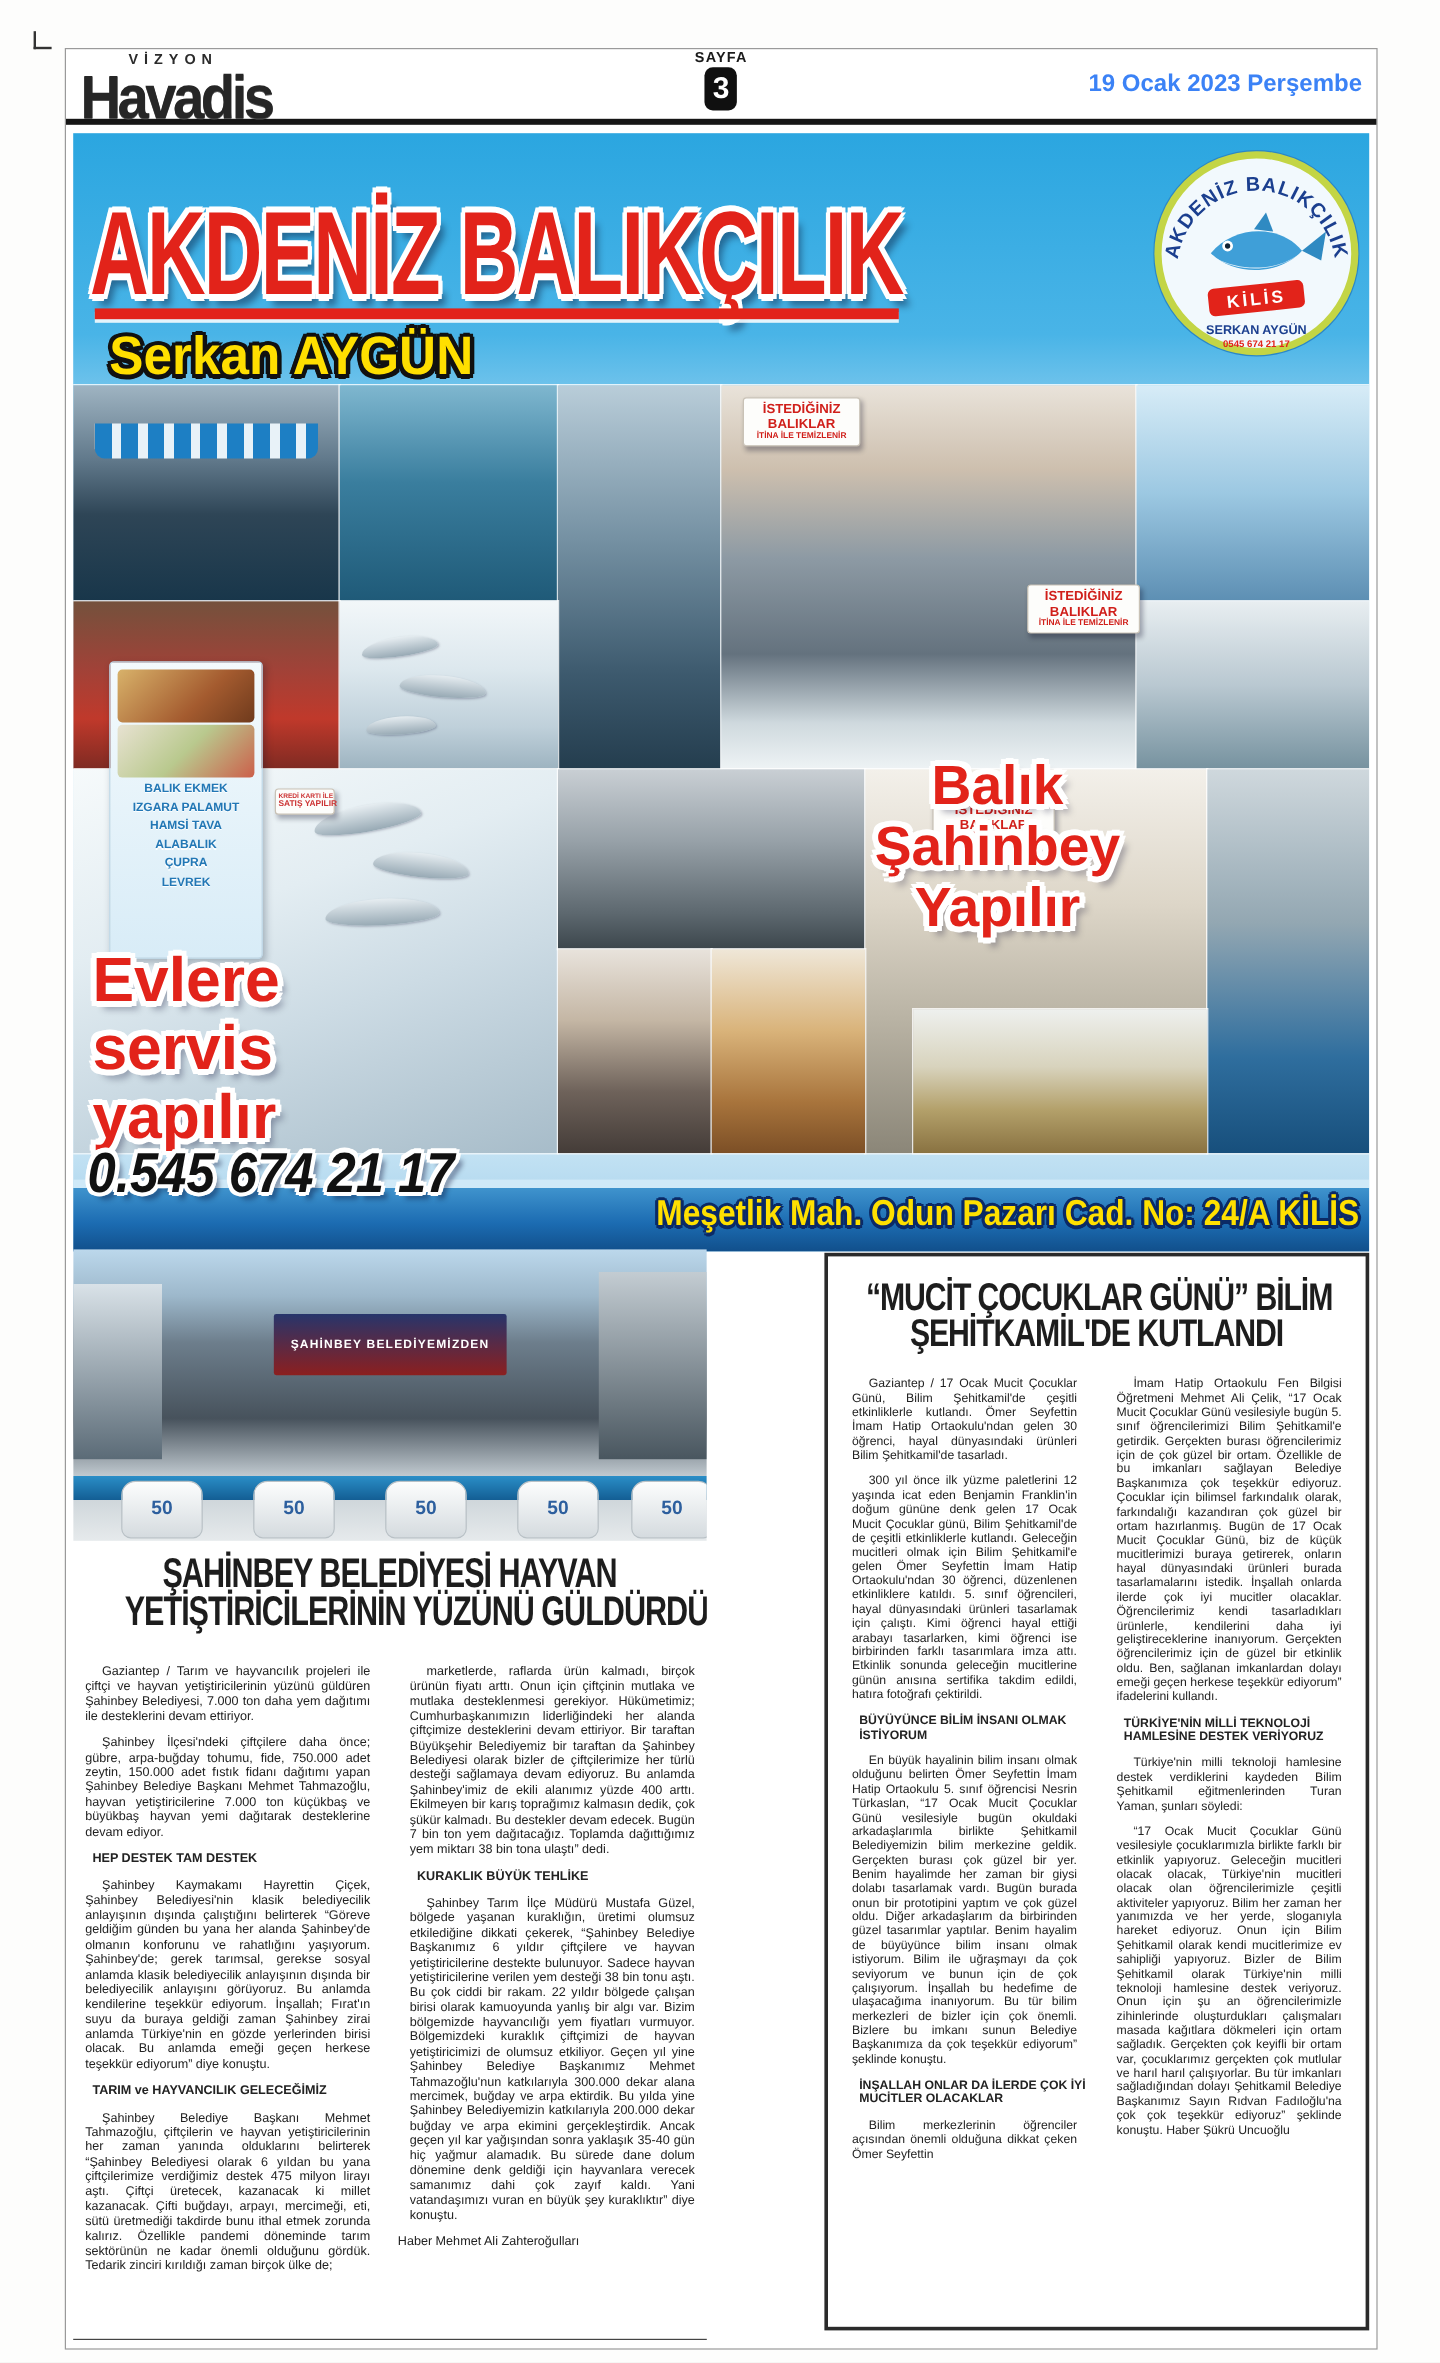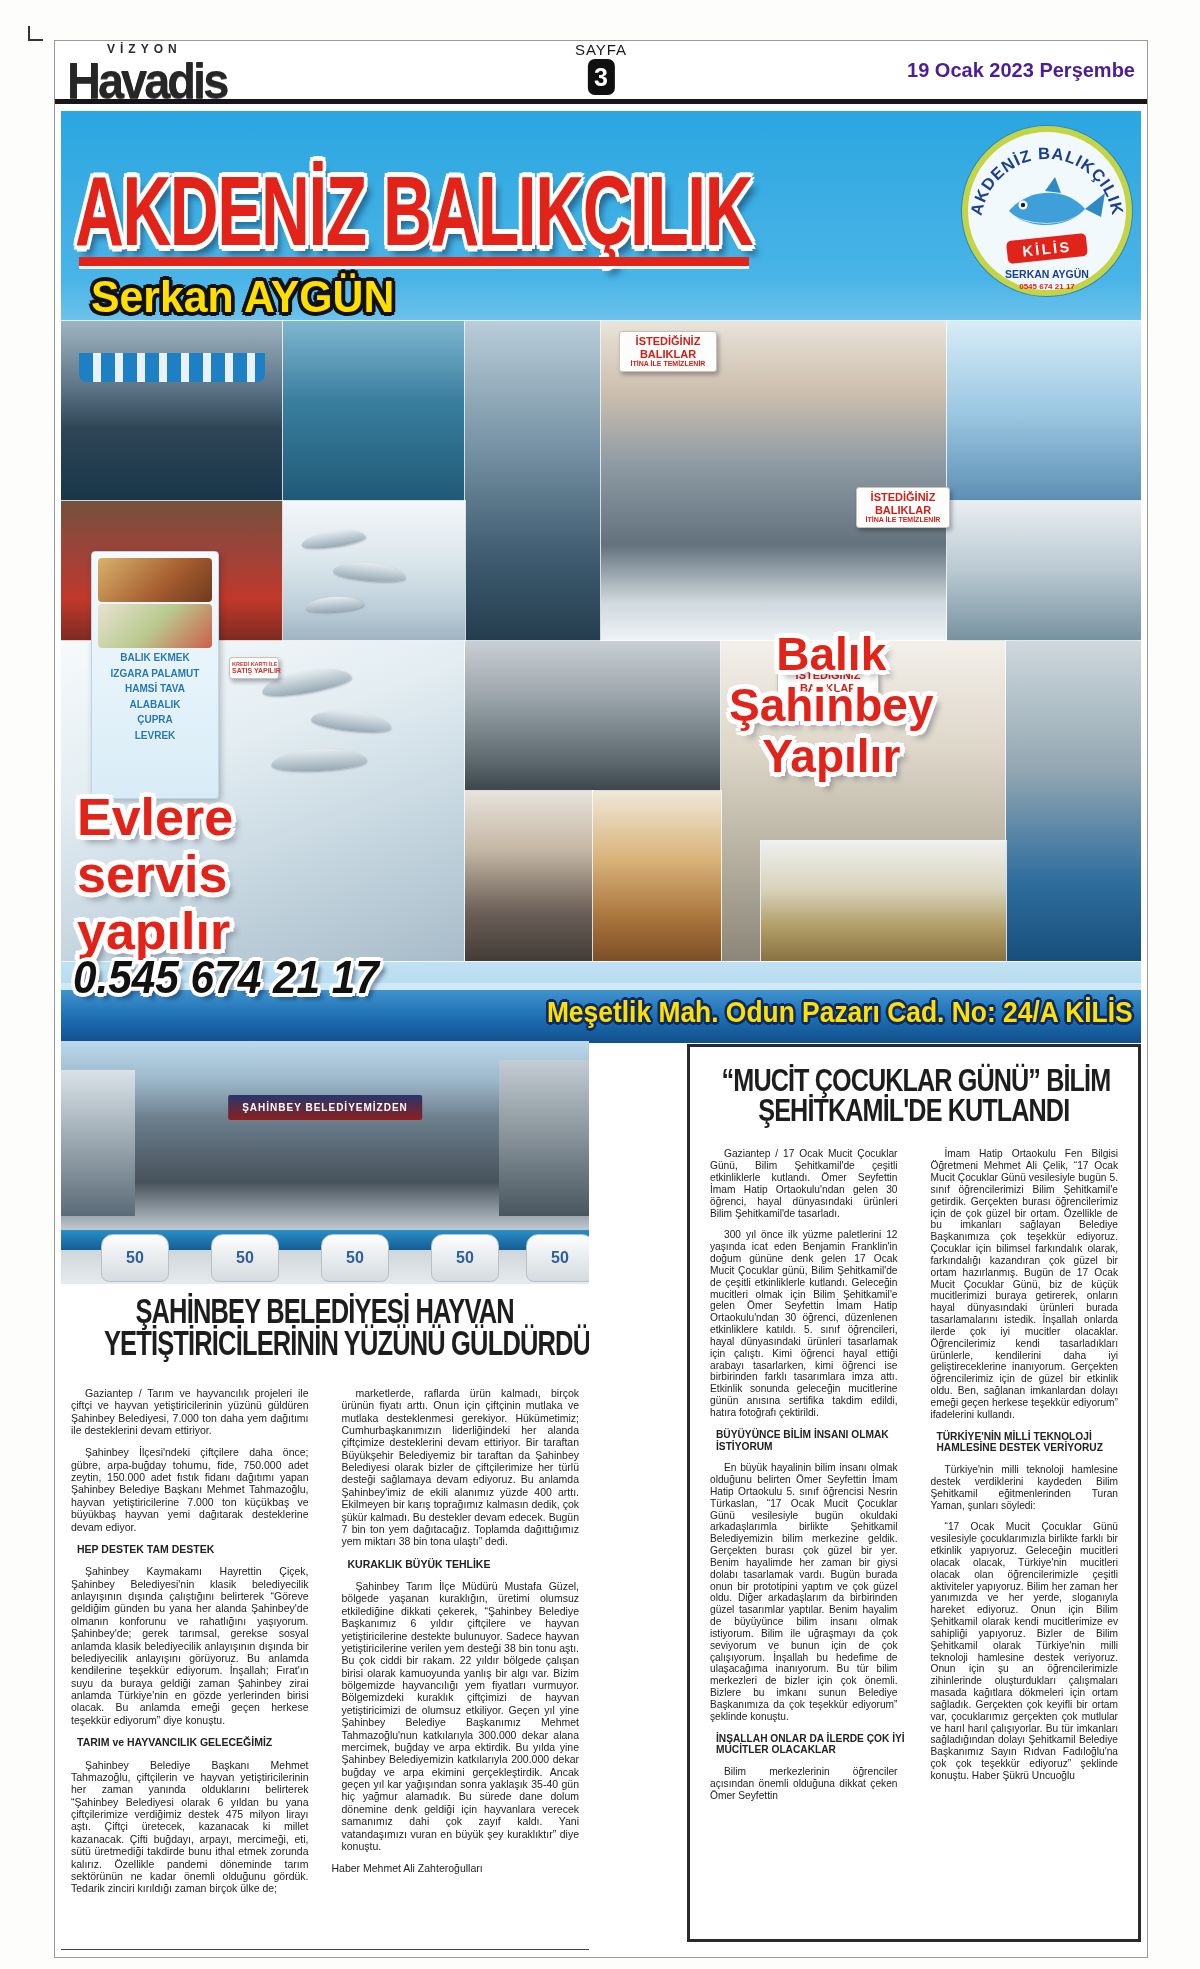--- a/index.html
+++ b/index.html
@@ -11,24 +11,24 @@
         border:1px solid #9a9a9a;background:#ffffff;}
 
   
   .hdr{position:absolute;left:0;top:0;width:100%;height:58px;border-bottom:5px solid #161616;}
   .brand{position:absolute;left:12px;top:2px;line-height:1;}
   .brand-top{font-size:12px;font-weight:bold;letter-spacing:5px;color:#2b2b2b;margin-left:40px;}
   .brand-main{font-size:47px;font-weight:bold;letter-spacing:-3px;color:#262626;
         transform:scaleY(1.08);transform-origin:left top;
         text-shadow:0 1px 0 #555;}
   .pagebadge{position:absolute;left:50%;top:1px;transform:translateX(-50%);text-align:center;line-height:1;}
-  .pagebadge .lbl{font-size:15px;font-weight:normal;letter-spacing:1px;}
+  .pagebadge .lbl{font-size:12px;font-weight:bold;letter-spacing:1px;}
   .pagebadge .num{margin:2px auto 0;width:27px;height:36px;background:#101010;color:#fff;
         border-radius:7px;font-size:25px;font-weight:bold;display:flex;align-items:center;justify-content:center;}
-  .hdr-date{position:absolute;right:12px;top:18px;font-size:20px;font-weight:bold;color:#4c1d95;}
+  .hdr-date{position:absolute;right:12px;top:18px;font-size:20px;font-weight:bold;color:#3b82f6;}
 
   
   .ad{position:absolute;left:6px;top:70px;width:1080px;height:932px;overflow:hidden;
       background:linear-gradient(180deg,#2ba6e0 0%,#49b4e7 18%,#a8d9f2 30%,#dff0fa 55%,#cfe9f7 88%,#9fcde9 100%);}
   .ad-title{position:absolute;left:14px;top:44px;white-space:nowrap;
       font-size:94px;font-weight:800;letter-spacing:-2px;color:#e2231a;
       transform:scaleX(.72) scaleY(1.05);transform-origin:left top;
       text-shadow:-4px -4px 0 #fff,4px -4px 0 #fff,-4px 4px 0 #fff,4px 4px 0 #fff,
                   -5px 0 0 #fff,5px 0 0 #fff,0 -5px 0 #fff,0 5px 0 #fff,8px 9px 7px rgba(0,0,30,.4);}
   .ad-underline{position:absolute;left:18px;top:146px;width:670px;height:9px;background:#e2231a;
@@ -103,21 +103,21 @@
 
   
   .art-left{position:absolute;left:6px;top:1000px;width:528px;height:908px;overflow:hidden;
       border-bottom:1px solid #444;}
   .art-left .photo{position:relative;width:528px;height:243px;overflow:hidden;
       background:linear-gradient(180deg,#bcd8ec 0%,#9db8cb 16%,#6d7e8c 32%,#47525c 58%,#c2cbd1 78%,#e6eaec 100%);}
   .truckL{position:absolute;left:0;top:12%;width:14%;height:60%;background:linear-gradient(180deg,#d9e2e8,#5b6b77);}
   .truckR{position:absolute;right:0;top:8%;width:17%;height:64%;background:linear-gradient(180deg,#c3ccd2,#49565f);}
   .photo-banner{position:absolute;left:50%;top:54px;transform:translateX(-50%);
       background:linear-gradient(180deg,#27356b,#8c1f1f);color:#fff;font-size:10px;font-weight:bold;
-      letter-spacing:1px;padding:7px 14px;white-space:nowrap;border-radius:2px;}
+      letter-spacing:1px;padding:20px 14px;white-space:nowrap;border-radius:2px;}
   .tarp{position:absolute;left:0;bottom:34px;width:100%;height:20px;background:linear-gradient(180deg,#2a8ec7,#135e94);}
   .sack{position:absolute;bottom:2px;width:66px;height:46px;background:linear-gradient(180deg,#fcfdfd,#d5dbdf);
       border-radius:12px 12px 8px 8px;border:1px solid #b9c1c6;text-align:center;
       font-size:16px;font-weight:bold;color:#2d5f9e;line-height:46px;}
   .headline{margin-top:12px;text-align:center;line-height:1.08;}
   .headline .hl{display:inline-block;white-space:nowrap;font-weight:800;color:#1d1d1d;
       font-size:30px;letter-spacing:-1px;transform:scaleX(.85) scaleY(1.15);transform-origin:center;}
   .cols{display:flex;gap:13px;margin-top:16px;text-align:justify;}
   .col{flex:1;min-width:0;}
   .art-left .cols{font-size:10.5px;line-height:1.18;color:#222;}

